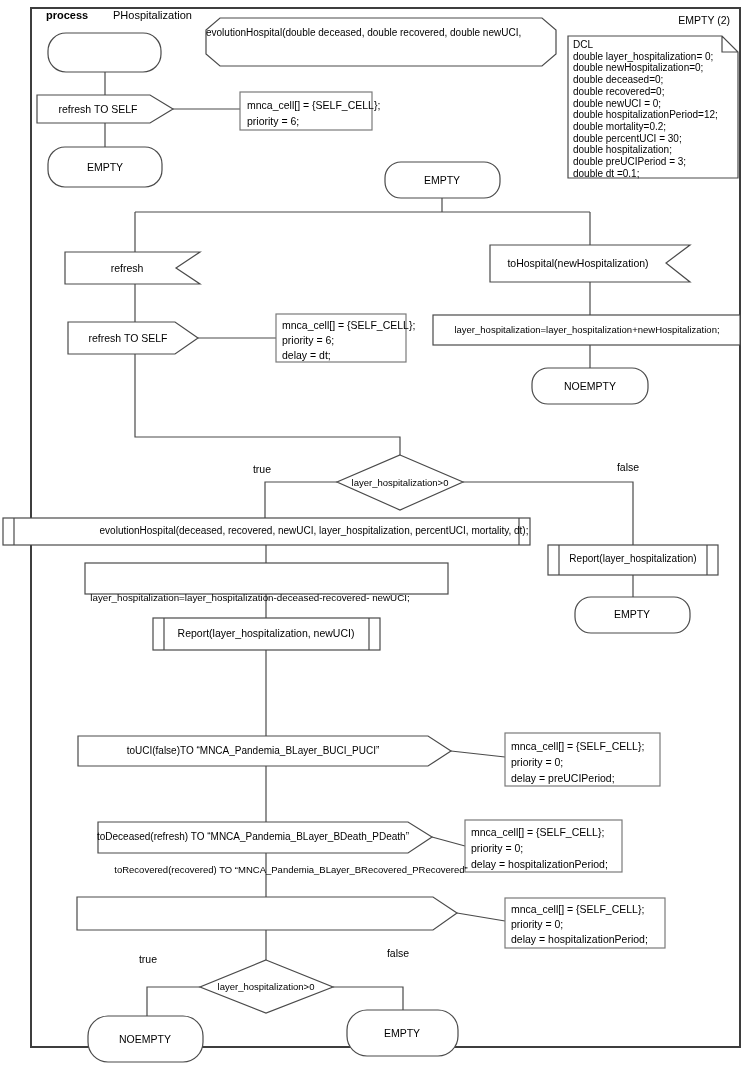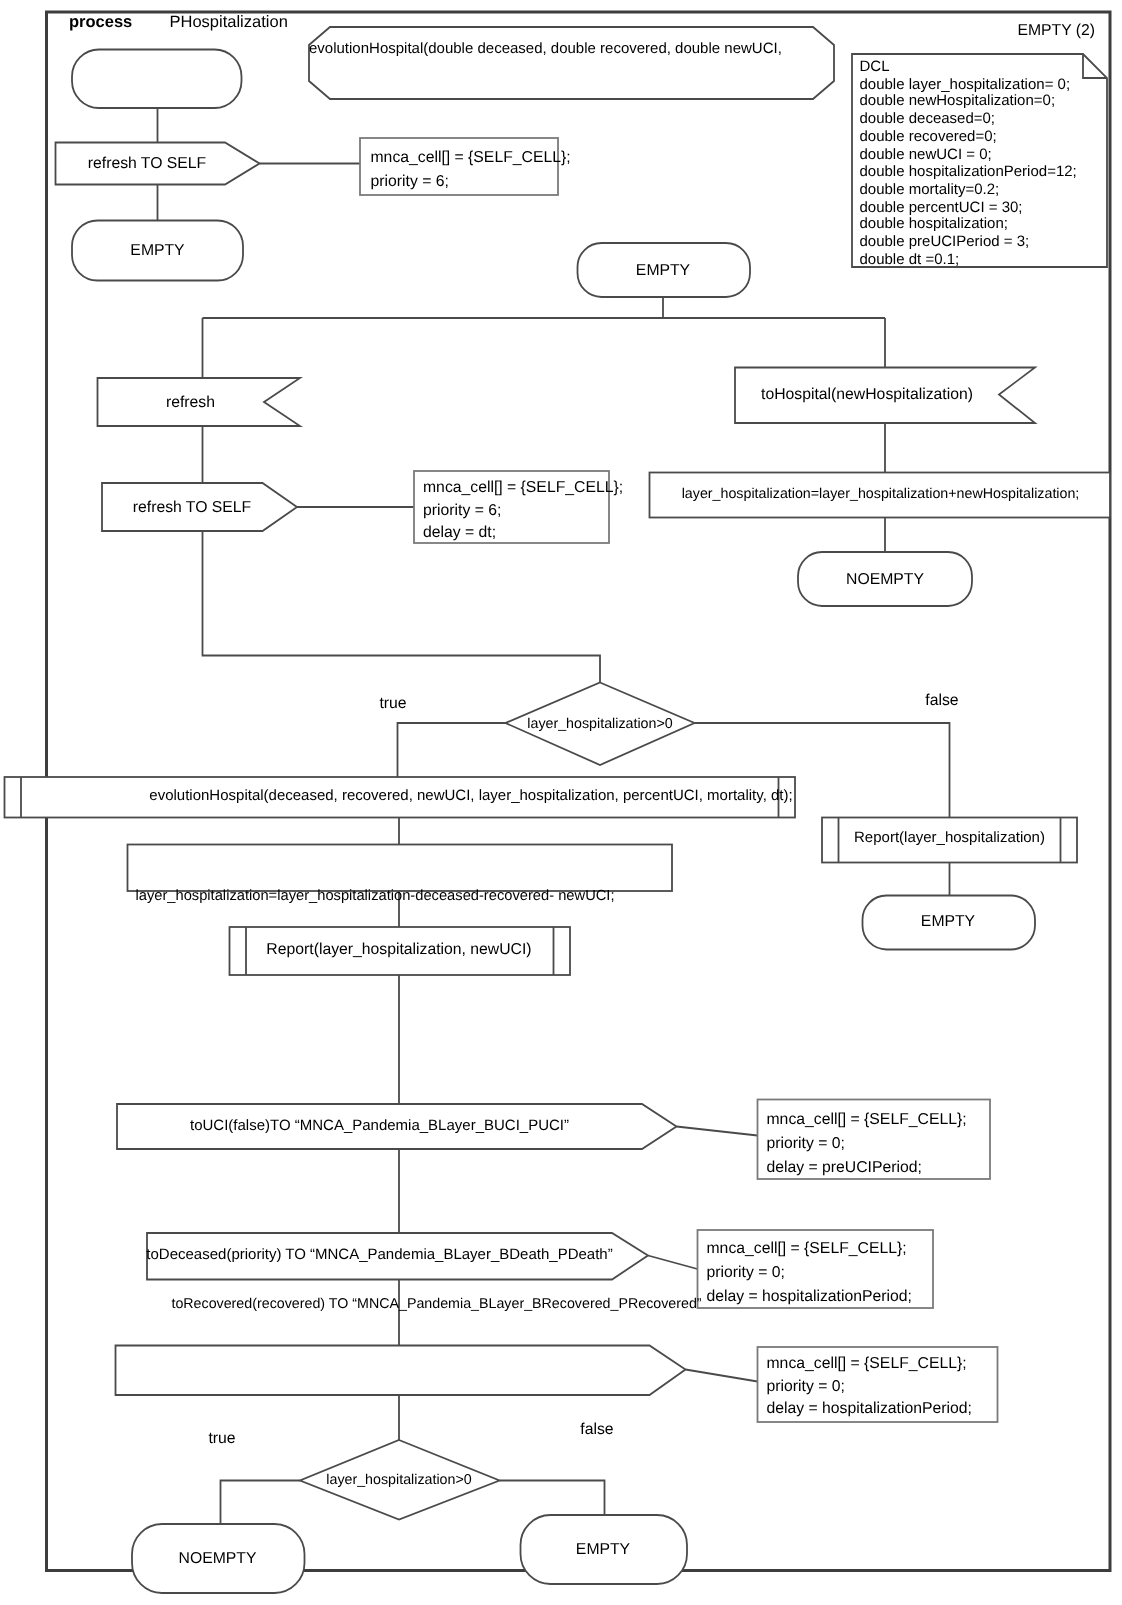--- a/index.html
+++ b/index.html
@@ -157,21 +157,21 @@
 <div class="lbl" style="left:633px;top:553px;font-size:10px;">Report(layer_hospitalization)</div>
 <div class="lbl" style="left:632px;top:608px;">EMPTY</div>
 
 <div class="lbl" style="left:253px;top:745px;font-size:10px;">toUCI(false)TO “MNCA_Pandemia_BLayer_BUCI_PUCI”</div>
 <div class="blk" style="position:absolute;left:511px;top:738px;font-size:10.5px;line-height:16px;">
   <div class="ln">mnca_cell[] = {SELF_CELL};</div>
   <div class="ln">priority = 0;</div>
   <div class="ln">delay = preUCIPeriod;</div>
 </div>
 
-<div class="lbl" style="left:253px;top:831px;font-size:10px;">toDeceased(priority) TO “MNCA_Pandemia_BLayer_BDeath_PDeath”</div>
+<div class="lbl" style="left:253px;top:831px;font-size:10px;">toDeceased(refresh) TO “MNCA_Pandemia_BLayer_BDeath_PDeath”</div>
 <div class="blk" style="position:absolute;left:471px;top:824px;font-size:10.5px;line-height:16px;">
   <div class="ln">mnca_cell[] = {SELF_CELL};</div>
   <div class="ln">priority = 0;</div>
   <div class="ln">delay = hospitalizationPeriod;</div>
 </div>
 
 <div class="lbl" style="left:255px;top:864px;font-size:9.5px;margin-left:36px;">toRecovered(recovered) TO “MNCA_Pandemia_BLayer_BRecovered_PRecovered”</div>
 <div class="blk" style="position:absolute;left:511px;top:902px;font-size:10.5px;line-height:15px;">
   <div class="ln">mnca_cell[] = {SELF_CELL};</div>
   <div class="ln">priority = 0;</div>

